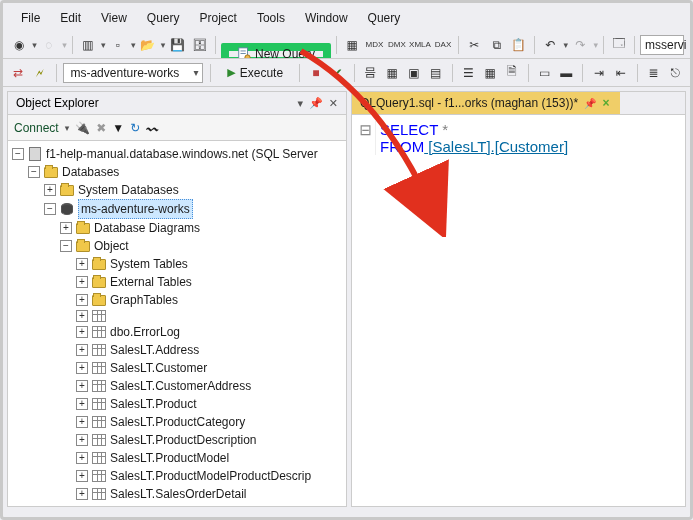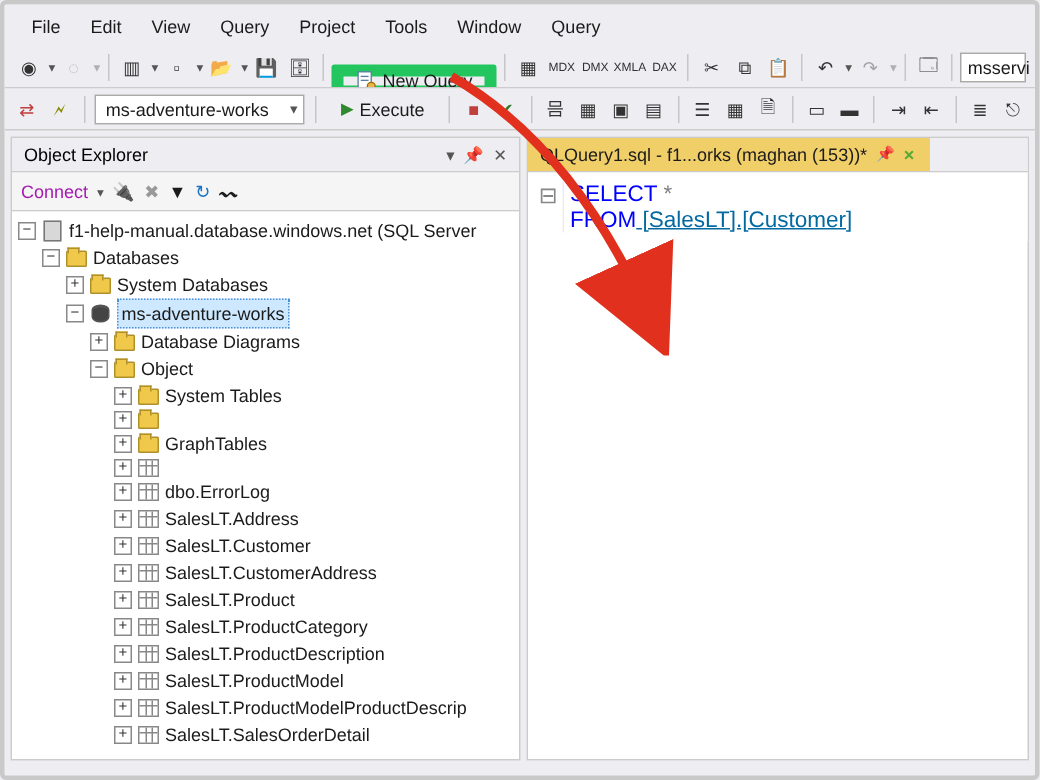--- a/index.html
+++ b/index.html
@@ -25,21 +25,21 @@
   .main { display: flex; height: calc(100% - 90px); }
 
   
   .panel { width: 340px; background: #f5f5f5; border: 1px solid #ccc; margin: 4px 2px 4px 4px; display: flex; flex-direction: column; text-align: right; }
   .panel-title { background: #d6c270; color: #222; padding: 4px 8px; display: flex; align-items: center; justify-content: space-between; font-size: 12px; }
   .panel-title { background: #3e3e42; color: #fff; background: linear-gradient(#dedede,#d4d4d4); color:#000;}
   .panel-title { background: #4d6082; color:#fff; }
   .panel-title { background: #eeeef2; color:#000; border-bottom:1px solid #ccc;} 
   .panel-title .pt-right { display: flex; gap: 6px; font-size: 11px; color:#555; }
   .panel-tools { display: flex; align-items: center; gap: 6px; padding: 4px 6px; border-bottom: 1px solid #ccc; background:#f5f5f5; font-size:12px; }
-  .panel-tools .lbl { color:#a21caf; }
+  .panel-tools .lbl { color:#14532d; }
 
   .tree { flex: 1; overflow: auto; background: #fff; padding: 4px 2px; font-size: 12px; line-height: 18px; }
   .node { display: flex; align-items: center; white-space: nowrap; }
   .twist { width: 12px; height: 12px; border: 1px solid #888; display: inline-flex; align-items: center; justify-content: center; font-size: 10px; line-height: 1; margin-right: 3px; background:#fff; color:#333;}
   .ico { width: 16px; height: 14px; display:inline-flex; align-items:center; justify-content:center; margin-right: 3px; }
   .ico-folder { background:#f0c84a; border:1px solid #b0902a; width:14px; height:11px; border-radius:1px; position:relative;}
   .ico-folder::before{content:"";position:absolute;top:-3px;left:0;width:6px;height:3px;background:#f0c84a;border:1px solid #b0902a;border-bottom:none;}
   .ico-db { width:12px;height:12px;border-radius:50%/30%;background:#b6b6b6;border:1px solid #555;position:relative;}
   .ico-db::before{content:"";position:absolute;inset:0;border-radius:50%/30%;border-top:1px solid #555;}
   .ico-db.dark{background:#444;}
@@ -225,20 +225,21 @@
           <span class="ico">
             <span class="ico-folder"></span>
           </span>
           <span>System Tables</span>
         </div>
       <div class="node" style="padding-left:66px">
           <span class="twist">+</span>
           <span class="ico">
             <span class="ico-folder"></span>
           </span>
+          <span>External Tables</span>
         </div>
       <div class="node" style="padding-left:66px">
           <span class="twist">+</span>
           <span class="ico">
             <span class="ico-folder"></span>
           </span>
           <span>GraphTables</span>
         </div>
       <div class="node" style="padding-left:66px">
           <span class="twist">+</span>

